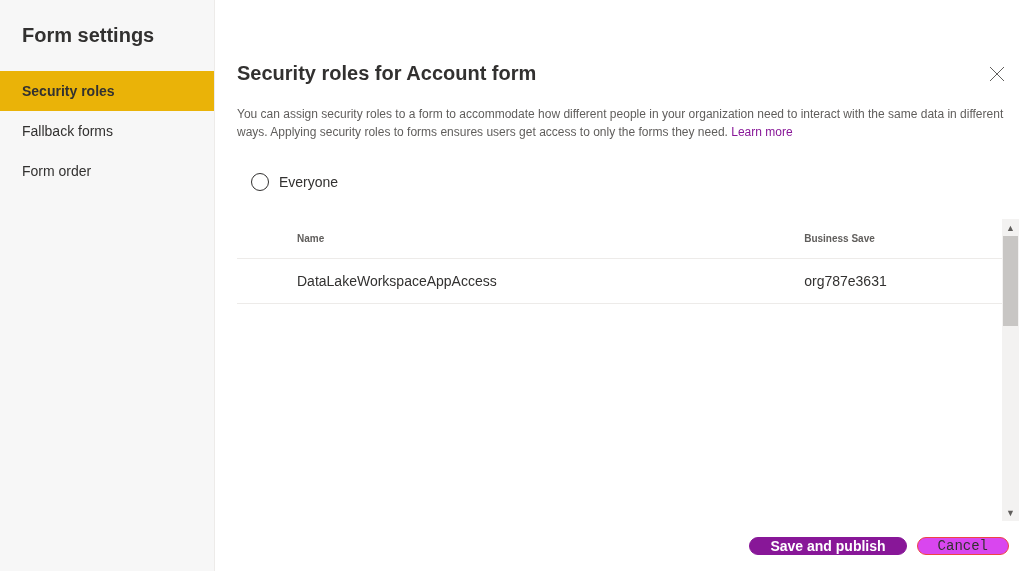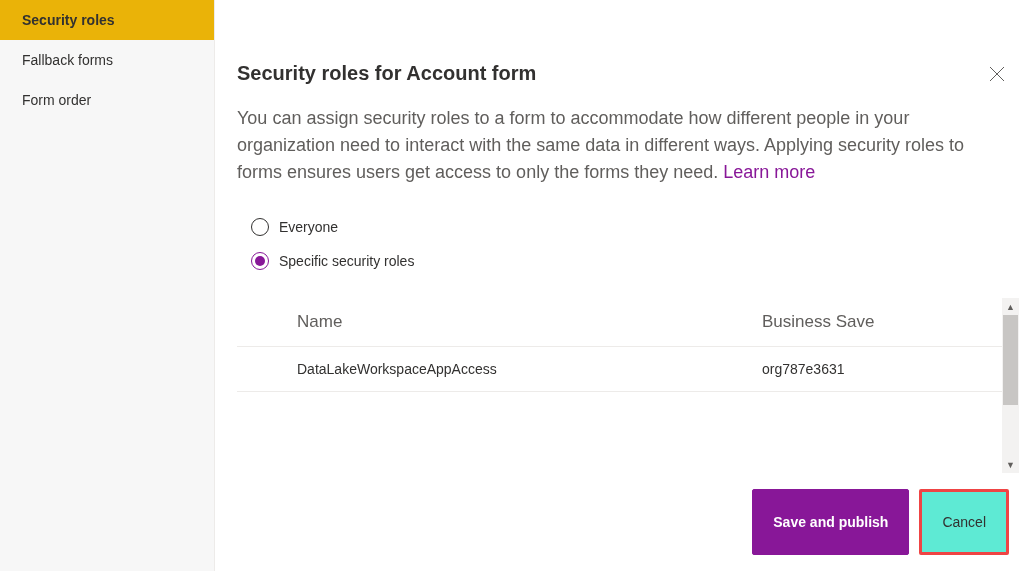--- a/index.html
+++ b/index.html
@@ -61,21 +61,21 @@
       padding: 4px;
       color: #605e5c;
       font-size: 16px;
       line-height: 1;
     }
     .close-btn svg { width: 16px; height: 16px; }
     .description {
       padding: 16px 22px 0 22px;
       color: #605e5c;
       line-height: 1.5;
-      font-size: 18px;
+      font-size: 12px;
     }
     .description a {
       color: #881798;
       text-decoration: none;
       cursor: pointer;
     }
     .radio-group {
       padding: 24px 28px 8px 36px;
     }
     .radio-option {
@@ -144,64 +144,66 @@
       height: 90px;
       background: #c8c6c4;
       cursor: pointer;
     }
     table {
       width: 100%;
       border-collapse: collapse;
     }
     thead th {
       text-align: left;
-      font-weight: 400;
-      color: #605e5c;
-      font-size: 17px;
+      font-weight: 700;
+      color: #605e5c;
+      font-size: 10px;
       padding: 14px 8px;
       border-bottom: 1px solid #edebe9;
     }
     thead th:first-child { padding-left: 60px; }
     tbody td {
       padding: 14px 8px;
       border-bottom: 1px solid #edebe9;
       font-size: 14px;
       color: #323130;
     }
     tbody td:first-child { padding-left: 60px; }
     .footer {
       display: flex;
       justify-content: flex-end;
       gap: 10px;
       padding: 16px 22px 16px 22px;
     }
     .btn {
-      padding: 22px 20px;
+      padding: 0 20px;
       font-size: 14px;
       font-family: inherit;
-      border-radius: 2px;
+      border-radius: 10px;
       cursor: pointer;
       min-width: 80px;
     }
     .btn-primary {
       background: #881798;
       color: #ffffff;
       border: 1px solid #881798;
       font-weight: 600;
     }
     .btn-secondary {
-      background: #5eead4;
-      color: #323130;
-      border: 3px solid #ef4444;
+      background: #d946ef;
+      color: #323130;
+      border: 1px solid #ef4444;
+      font-family: Liberation Mono, monospace;
     }
   </style>
 </head>
 <body>
 
 <div class="sidebar">
+  <div class="sidebar-title">Form settings</div>
   <div class="sidebar-item active">
     <span>Security roles</span>
   </div>
   <div class="sidebar-item">
     <span>Fallback forms</span>
   </div>
   <div class="sidebar-item">
     <span>Form order</span>
   </div>
 </div>
@@ -218,26 +220,20 @@
   </div>
 
   <div class="description">
     <span>You can assign security roles to a form to accommodate how different people in your organization need to interact with the same data in different ways. Applying security roles to forms ensures users get access to only the forms they need. </span><a>Learn more</a>
   </div>
 
   <div class="radio-group">
     <div class="radio-option">
       <span class="radio-circle"></span>
       <span class="radio-label">Everyone</span>
-    </div>
-    <div class="radio-option">
-      <span class="radio-circle selected">
-          <span class="radio-dot"></span>
-        </span>
-      <span class="radio-label">Specific security roles</span>
     </div>
   </div>
 
   <div class="table-wrap">
     <div class="table-scroll">
       <table>
         <thead>
           <tr>
             <th>Name</th>
             <th>Business Save</th>

